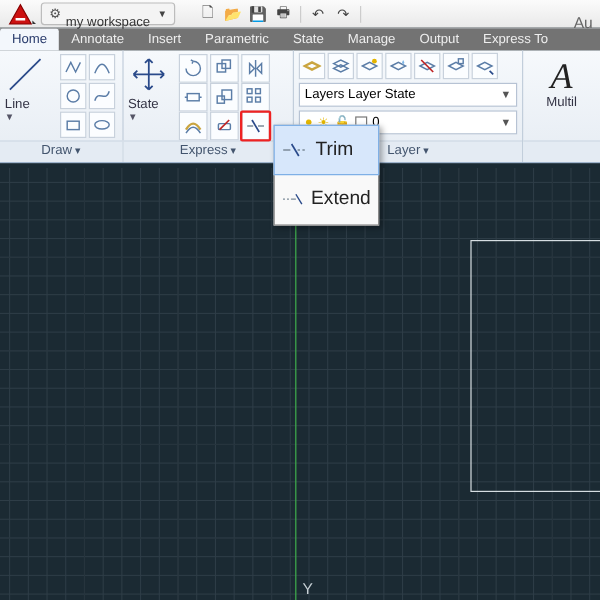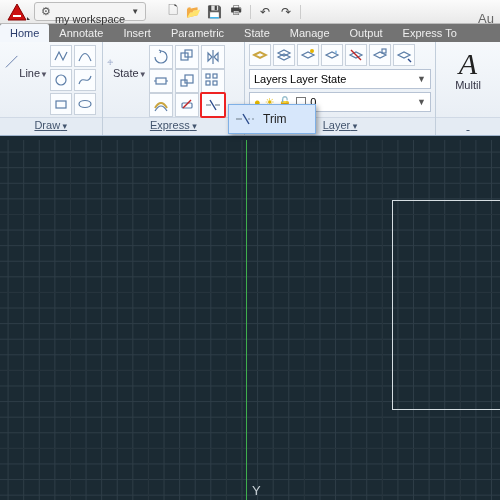--- a/index.html
+++ b/index.html
@@ -20,44 +20,44 @@
 
   
   .menubar { height: 18px; background: #737373; display: flex; align-items: stretch; color: #eee; font-size: 11px; }
   .menubar .tab { padding: 3px 10px 0; cursor: pointer; }
   .menubar .tab.active { background: #f3f7fc; color: #2a3c6c; border-radius: 2px 2px 0 0; }
 
   
   .ribbon { height: 94px; background: linear-gradient(#f6f9fc, #e6ecf3); display: flex; border-bottom: 1px solid #9fb4cc; }
   .panel { border-right: 1px solid #c2cedb; display: flex; flex-direction: column; }
   .panel-body { flex: 1; display: flex; align-items: flex-start; padding: 3px 4px 0; gap: 2px; }
-  .panel-foot { height: 18px; text-align: center; font-size: 11px; color: #43556e; border-top: 1px solid #d0d9e5; background: #e4ebf3; padding-top: 1px; text-decoration: underline; }
+  .panel-foot { height: 18px; text-align: center; font-size: 11px; color: #43556e; border-top: 1px solid #d0d9e5; background: #e4ebf3; padding-top: 1px; }
   .panel-foot.caret::after { content: " \25BE"; font-size: 9px; }
-  .big-btn { display: flex; flex-direction: row; align-items: flex-end; width: 44px; }
+  .big-btn { display: flex; flex-direction: column; align-items: flex-start; width: 44px; }
   .big-btn .iconbox { width: 34px; height: 34px; display: flex; align-items: center; justify-content: center; }
   .big-btn .lbl { font-size: 11px; color: #334; margin-top: 2px; }
   .big-btn .arrow { font-size: 8px; color: #556; }
   .mini-grid { display: grid; grid-template-columns: repeat(2, 22px); grid-auto-rows: 22px; gap: 2px; }
   .mini-grid.g3 { grid-template-columns: repeat(3, 24px); }
   .sq { width: 22px; height: 22px; border: 1px solid #c8d1dc; background: #fbfdff; display:flex; align-items:center; justify-content:center; }
   .sq svg { width:16px; height:16px; }
   .sq3 { width: 24px; height: 24px; border: 1px solid #c8d1dc; background: #fbfdff; display:flex; align-items:center; justify-content:center;}
   .sq3 svg{width:18px;height:18px;}
   .trim-hot { position: relative; }
   .trim-hot .outer { position:absolute; inset:-2px; border:2px solid #e22; border-radius:2px; pointer-events:none;}
   .layer-row { display:flex; align-items:center; gap:2px; }
   .layer-select { height: 20px; width: 182px; border:1px solid #b7c3d4; background:#fff; font-size:11px; display:flex; align-items:center; padding:0 4px; justify-content:space-between;}
   .layer-select .dd-arrow{font-size:9px;color:#555;}
   .multil { display:flex; flex-direction:column; align-items:center; width:56px; padding-top:4px;}
   .multil .glyph { font: italic 30px "Times New Roman", serif; color:#222; line-height:30px;}
   .multil .lbl{font-size:11px;color:#334;}
 
   
   .flyout { position: absolute; left: 228px; top: 104px; width: 88px; background: #f9f9f9; border:1px solid #8a8a8a; box-shadow: 2px 2px 5px rgba(0,0,0,.35); z-index: 20; }
-  .flyout-item { height: 30px; display:flex; align-items:center; gap:6px; padding:0 6px; font-size:12px; color:#222;}
+  .flyout-item { height: 42px; display:flex; align-items:center; gap:6px; padding:0 6px; font-size:16px; color:#222;}
   .flyout-item.sel { background: #d7e7fb; border:1px solid #7fb0e6; margin:-1px;}
   .flyout-item svg{width:22px;height:16px;}
 
   
   .canvas { position: absolute; left:0; top: 140px; width: 500px; height: 360px; background: #1b2a33; }
   .grid { position:absolute; inset:0; background-image:
     linear-gradient(#26343d 1px, transparent 1px),
     linear-gradient(90deg, #26343d 1px, transparent 1px),
     linear-gradient(#2e3d47 1px, transparent 1px),
     linear-gradient(90deg, #2e3d47 1px, transparent 1px);
@@ -315,20 +315,28 @@
 
 <div class="flyout">
   <div class="flyout-item sel">
     <svg viewBox="0 0 22 16">
         <line x1="1" y1="8" x2="7" y2="8" class="grey"></line>
         <line x1="13" y1="8" x2="21" y2="8" class="grey" stroke-dasharray="2 2"></line>
         <path d="M8 3 L14 13" class="stk"></path>
       </svg>
     <span>Trim</span>
   </div>
+  <div class="flyout-item">
+    <svg viewBox="0 0 22 16">
+        <line x1="1" y1="8" x2="10" y2="8" class="grey" stroke-dasharray="2 2"></line>
+        <line x1="10" y1="8" x2="14" y2="8" class="grey"></line>
+        <path d="M14 3 L20 13" class="stk"></path>
+      </svg>
+    <span>Extend</span>
+  </div>
 </div>
 
 <div class="canvas">
   <div class="grid"></div>
   <div class="yaxis"></div>
   <div class="ylab">Y</div>
   <div class="rect"></div>
 </div>
 
 </body></html>

